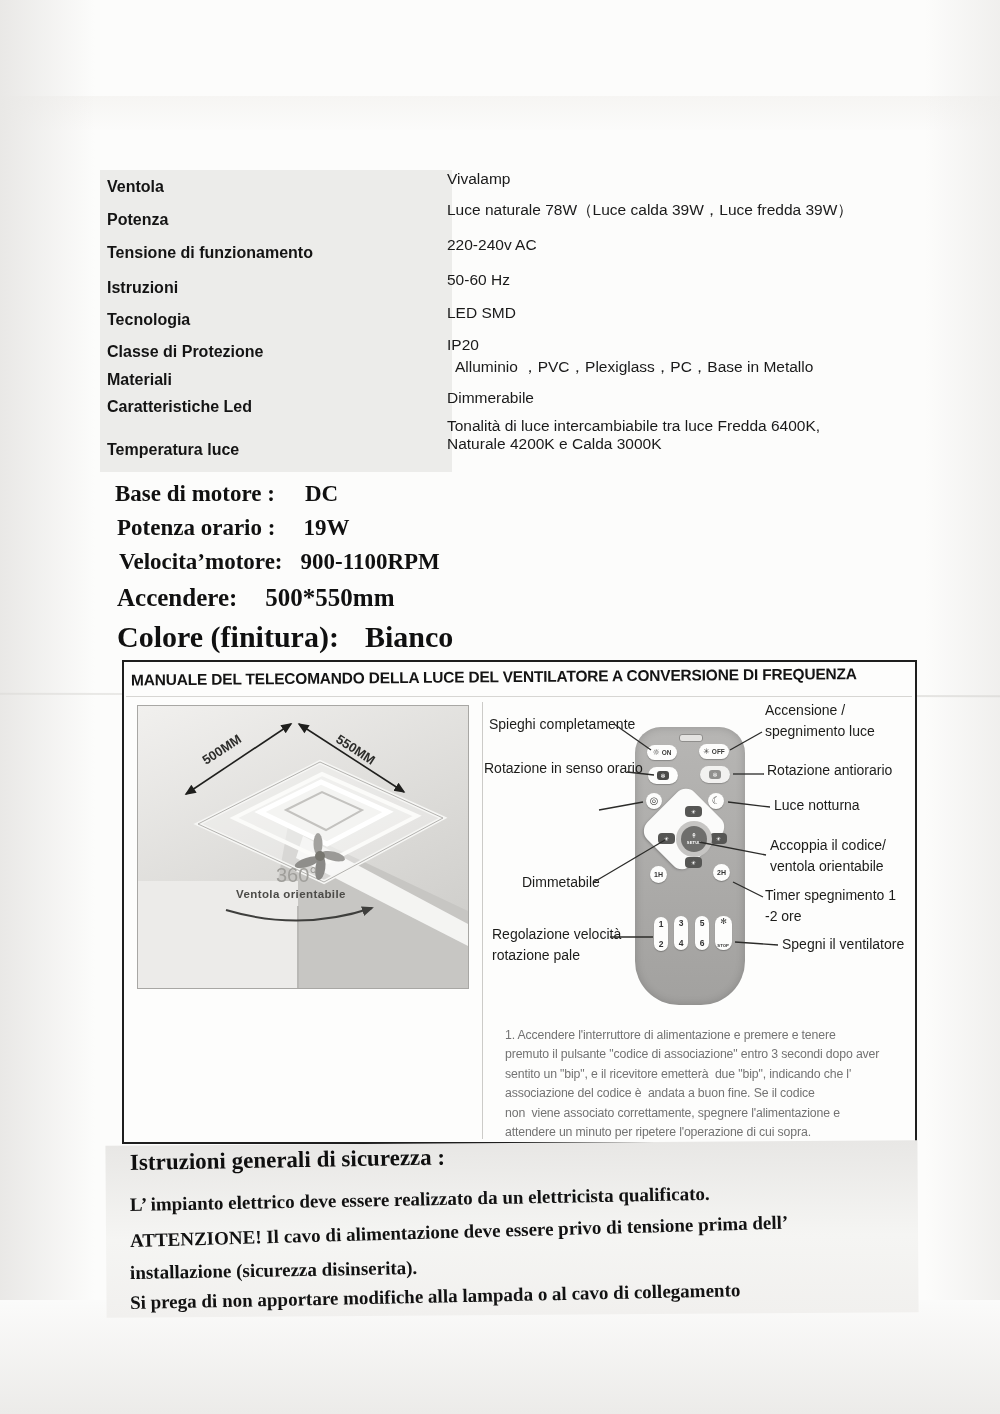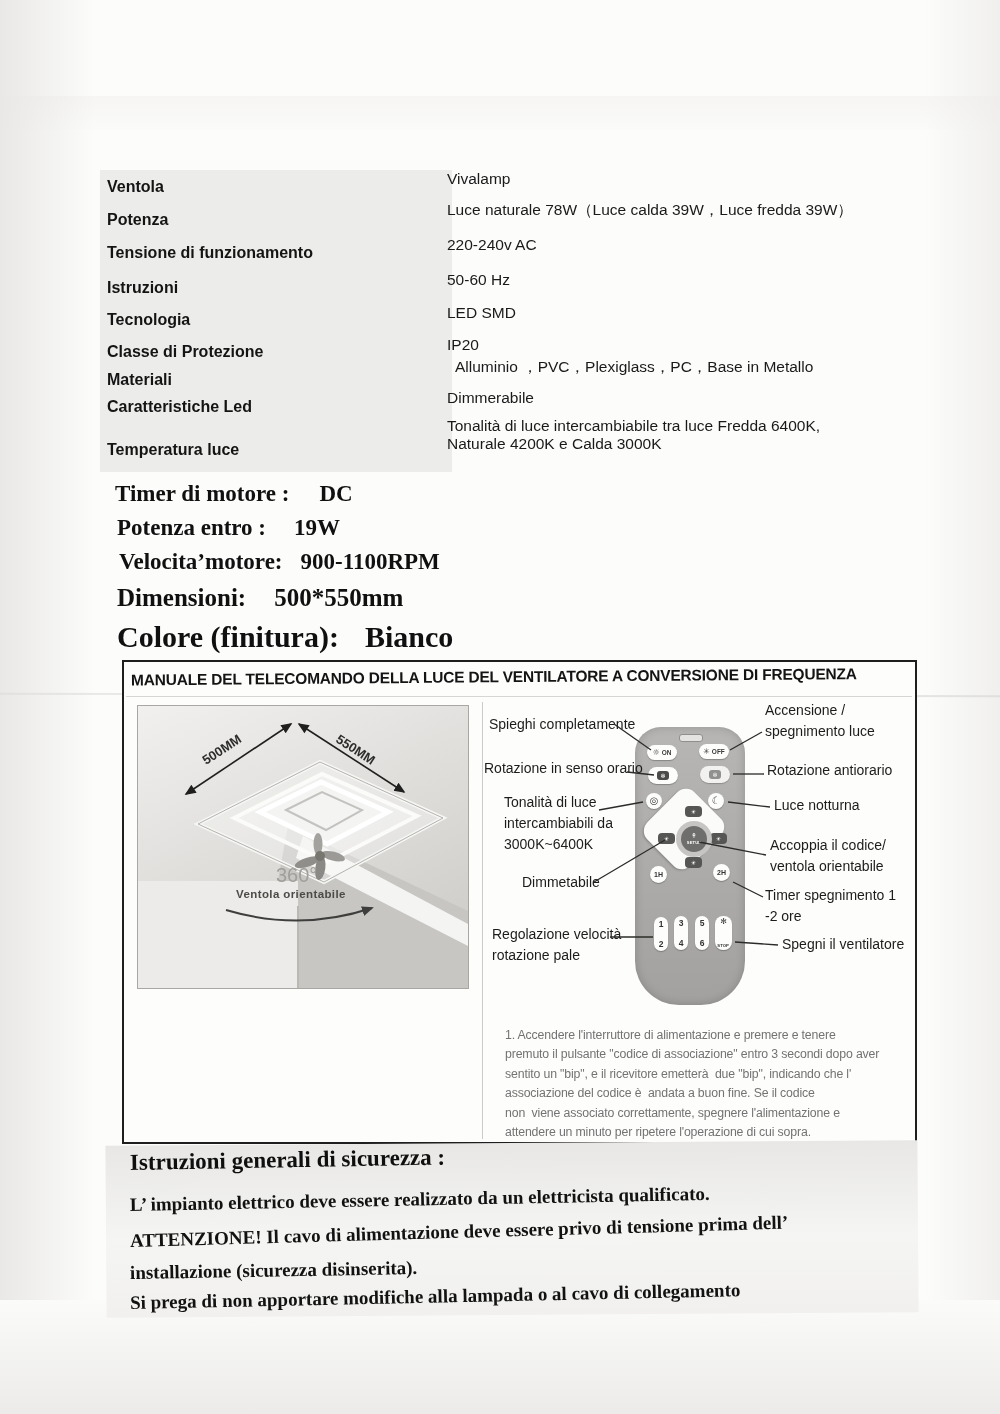--- a/index.html
+++ b/index.html
@@ -100,24 +100,24 @@
     <div class="spec-label" style="left:107px;top:371px">Materiali</div>
     <div class="spec-value" style="left:455px;top:357px">Alluminio ，PVC，Plexiglass，PC，Base in Metallo</div>
     <div class="spec-label" style="left:107px;top:398px">Caratteristiche Led</div>
     <div class="spec-value" style="left:447px;top:389px">Dimmerabile</div>
     <div class="spec-label" style="left:107px;top:441px">Temperatura luce</div>
     <div class="spec-value" style="left:447px;top:417px;width:480px">Tonalità di luce intercambiabile tra luce Fredda 6400K,
 Naturale 4200K e Calda 3000K</div>
   </div>
 
   <div>
-    <div class="motor-line" style="left:115px;top:481px"><span>Timer di motore :</span><span class="mv" style="margin-left:30px">DC</span></div>
-    <div class="motor-line" style="left:117px;top:515px"><span>Potenza entro :</span><span class="mv" style="margin-left:28px">19W</span></div>
+    <div class="motor-line" style="left:115px;top:481px"><span>Base di motore :</span><span class="mv" style="margin-left:30px">DC</span></div>
+    <div class="motor-line" style="left:117px;top:515px"><span>Potenza orario :</span><span class="mv" style="margin-left:28px">19W</span></div>
     <div class="motor-line" style="left:119px;top:549px"><span>Velocita’motore:</span><span class="mv" style="margin-left:18px">900-1100RPM</span></div>
-    <div class="motor-line" style="left:117px;top:584px;font-size:25px"><span>Dimensioni:</span><span class="mv" style="margin-left:28px">500*550mm</span></div>
+    <div class="motor-line" style="left:117px;top:584px;font-size:25px"><span>Accendere:</span><span class="mv" style="margin-left:28px">500*550mm</span></div>
     <div class="motor-line" style="left:117px;top:620px;font-size:30px"><span>Colore (finitura):</span><span class="mv" style="margin-left:26px">Bianco</span></div>
   </div>
 
   <div class="manual-box">
     <div class="manual-title">MANUALE DEL TELECOMANDO DELLA LUCE DEL VENTILATORE A CONVERSIONE DI FREQUENZA</div>
     <div class="title-crease"></div>
     <div class="divider-v"></div>
 
     <div class="photo">
       <svg width="330" height="282" viewBox="0 0 330 282">
@@ -221,23 +221,20 @@
         <span class="n">6</span>
       </div>
       <div class="numpill stopp" style="left:80px;top:189px;width:17px">
         <span class="ic" style="font-size:8px">✻</span>
         <span class="stoptx">STOP</span>
       </div>
     </div>
 
     <div class="callout" style="left:365px;top:52px">Spieghi completamente</div>
     <div class="callout" style="left:360px;top:96px">Rotazione in senso orario</div>
-    <div class="callout" style="left:380px;top:130px">Tonalità di luce
-intercambiabili da
-3000K~6400K</div>
     <div class="callout" style="left:398px;top:210px">Dimmetabile</div>
     <div class="callout" style="left:368px;top:262px">Regolazione velocità
 rotazione pale</div>
     <div class="callout" style="left:641px;top:38px">Accensione /
 spegnimento luce</div>
     <div class="callout" style="left:643px;top:98px">Rotazione antiorario</div>
     <div class="callout" style="left:650px;top:133px">Luce notturna</div>
     <div class="callout" style="left:646px;top:173px">Accoppia il codice/
 ventola orientabile</div>
     <div class="callout" style="left:641px;top:223px">Timer spegnimento 1

